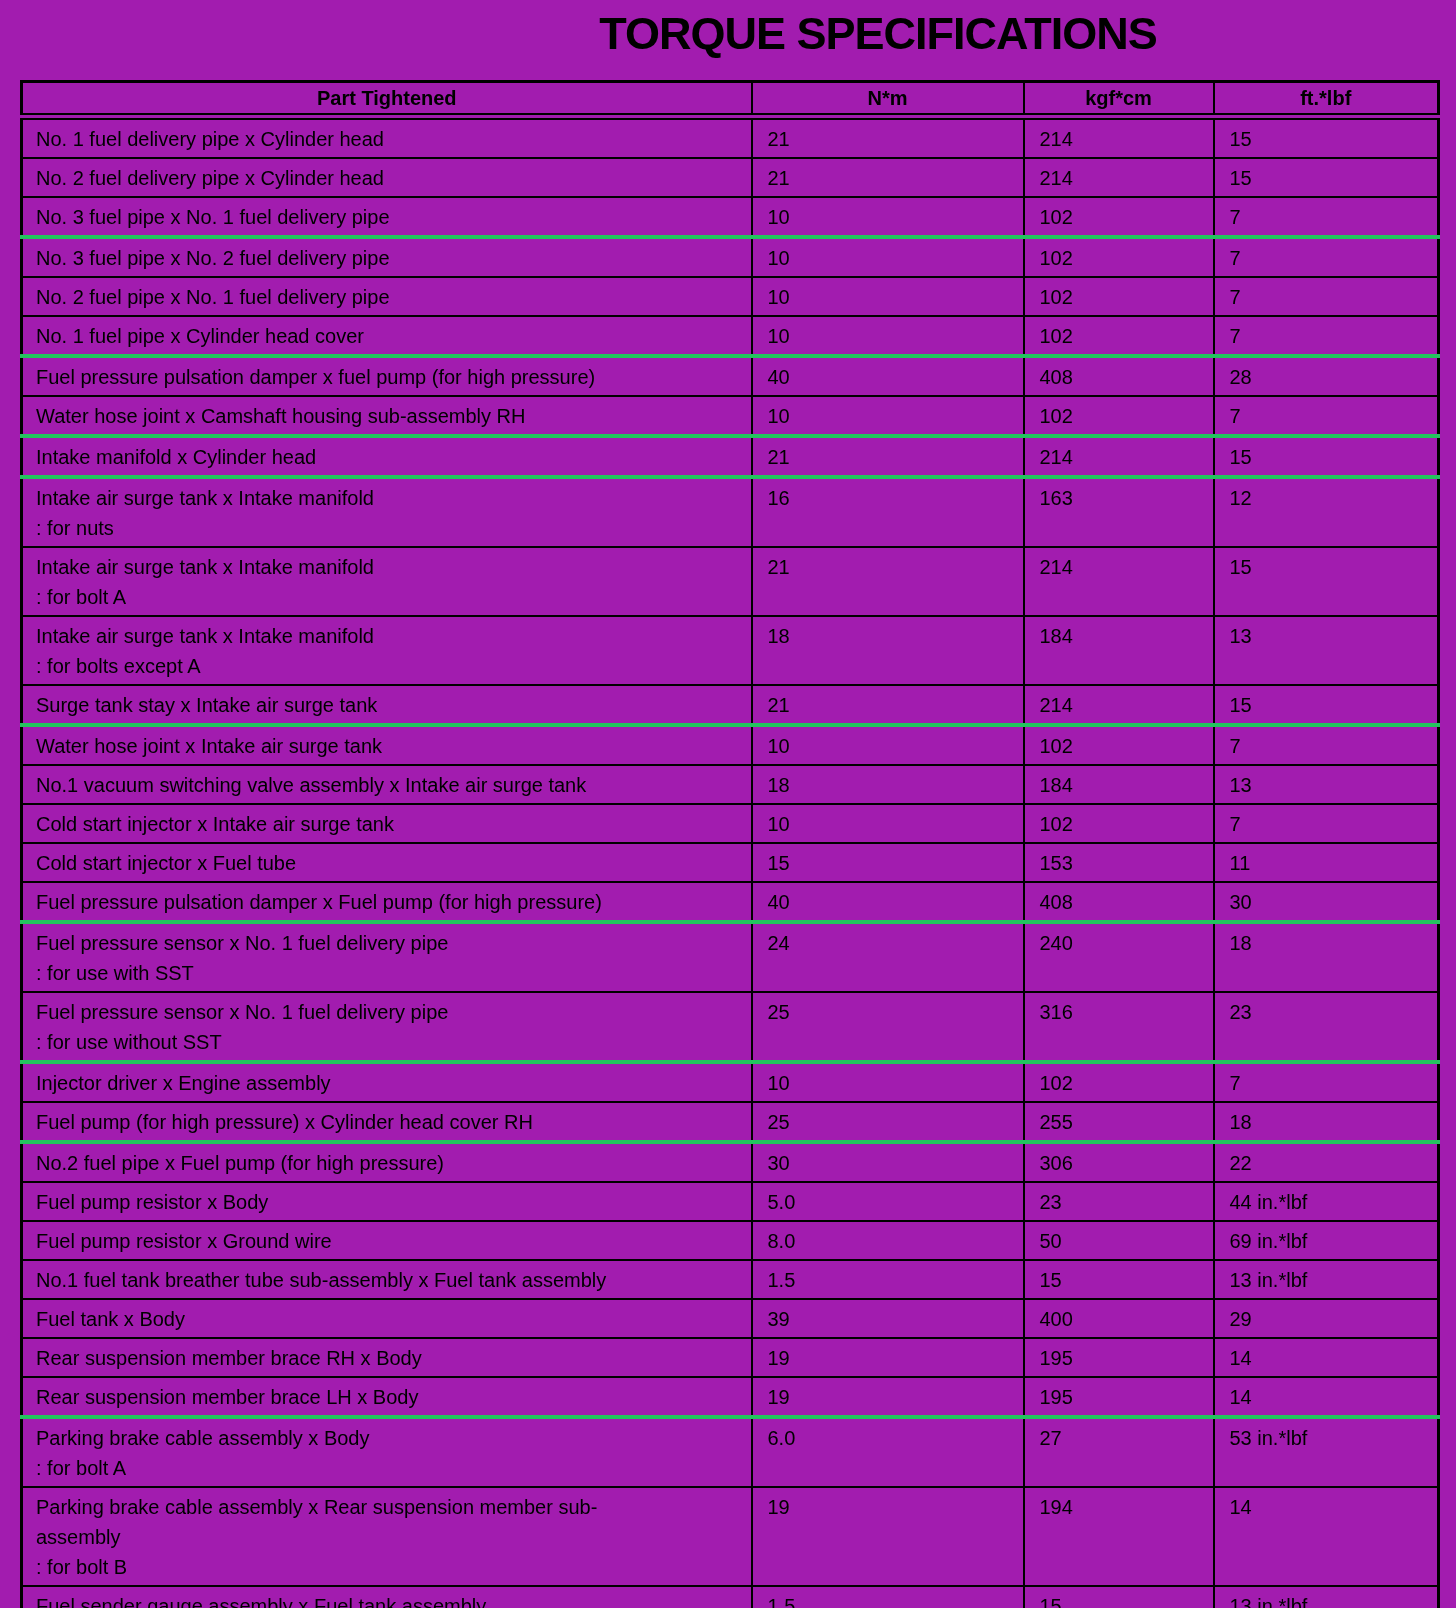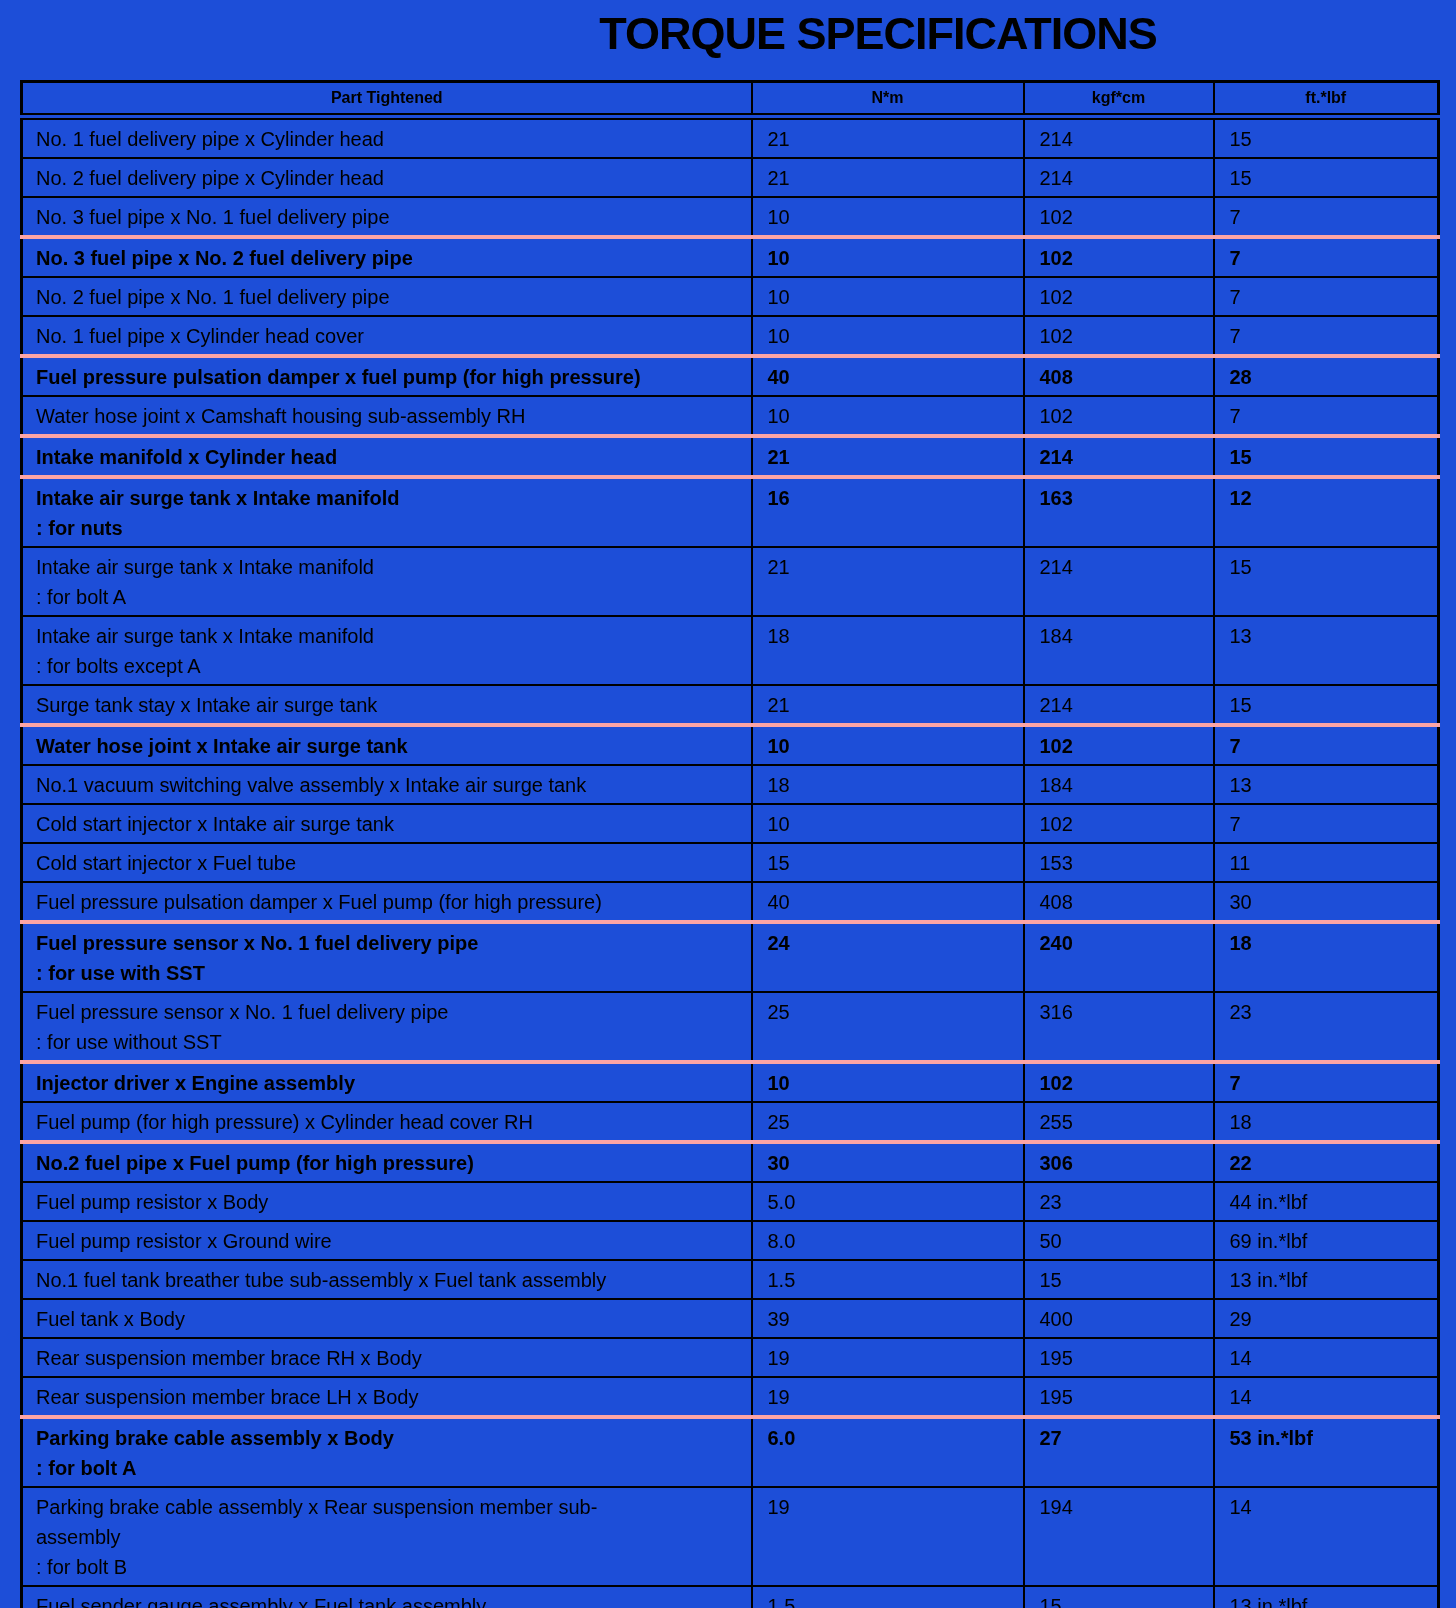--- a/index.html
+++ b/index.html
@@ -9,59 +9,59 @@
     background: #ffffff;
     width: 1456px;
     height: 1608px;
     font-family: "Liberation Sans", sans-serif;
     color: #000;
   }
   .page {
     width: 1456px;
     height: 1608px;
     overflow: hidden;
-    background: #1d4ed8;
+    background: #a21caf;
   }
   .title {
     margin: 8px 0 0 0;
     padding-left: 300px;      
     text-align: center;
     font-size: 45px;
     font-weight: bold;
     letter-spacing: -1px;
     white-space: nowrap;
   }
   table.spec-table {
     margin: 20px 0 0 20px;
     width: 1417px;
     border-collapse: collapse;
     table-layout: fixed;
     border: 3px solid #000;
   }
   table.spec-table th {
     border: 2px solid #000;
     border-bottom: 7px double #000;
-    font-size: 16px;
+    font-size: 20px;
     font-weight: bold;
     text-align: center;
     height: 33px;
     padding: 2px 6px;
     line-height: 26px;
   }
   table.spec-table td {
     border: 2px solid #000;
     font-size: 20px;
     line-height: 30px;
     vertical-align: top;
     padding: 4px 12px 3px 13px;
     white-space: pre-line;
     overflow: hidden;
   }
   table.spec-table td.num { padding-left: 15px; }
-  table.spec-table tr.thick-top td { border-top: 4px solid #fca5a5; font-weight: bold; }
+  table.spec-table tr.thick-top td { border-top: 4px solid #22c55e; }
 </style>
 </head>
 <body>
 
 <div class="page">
 
   <h1 class="title">TORQUE SPECIFICATIONS</h1>
 
   <table class="spec-table">
     <colgroup>

